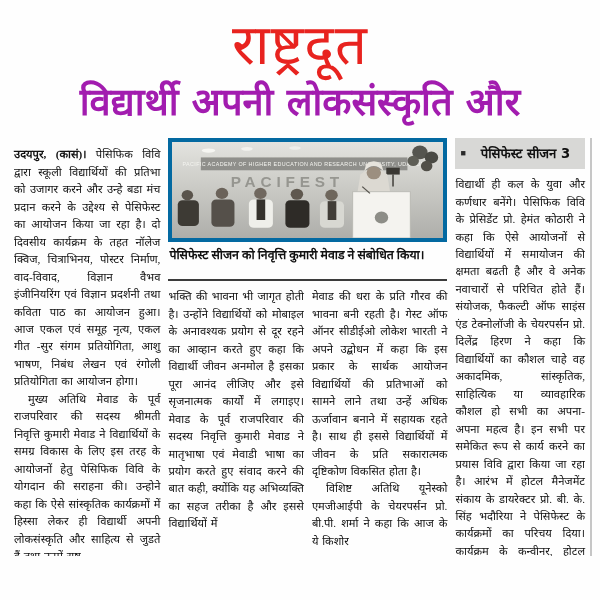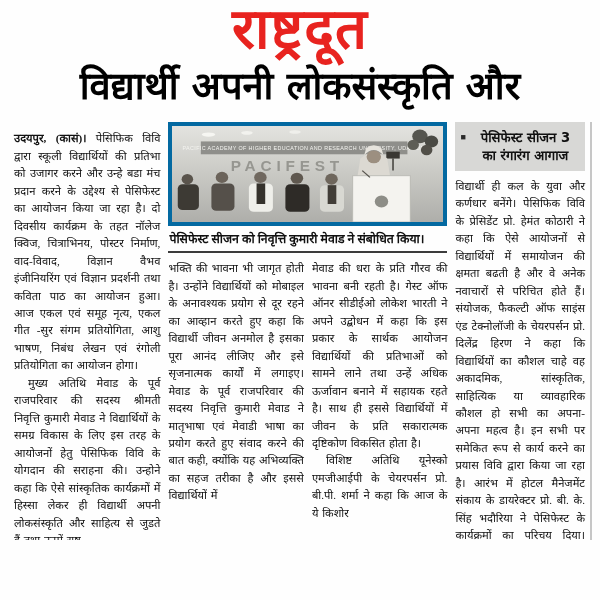--- a/index.html
+++ b/index.html
@@ -3,26 +3,26 @@
 <meta charset="utf-8">
 <style>
   * { margin:0; padding:0; box-sizing:border-box; }
   html,body { background:#ffffff; }
   .page {
     position:relative; width:600px; height:600px; overflow:hidden;
     background:#fefefe; font-family:"Liberation Serif", serif; color:#111;
   }
   .masthead {
     text-align:center; font-family:"DejaVu Sans", sans-serif;
-    font-weight:bold; font-size:56px; line-height:1.05; padding-top:0;
+    font-weight:normal; font-size:56px; line-height:1.05; padding-top:16px;
     letter-spacing:1px;
   }
   .headline {
     text-align:center; font-weight:bold; font-size:38px; line-height:1.25;
-    margin:4px 12px 0; color:#000000; font-family:"DejaVu Sans", sans-serif;
+    margin:4px 12px 0; color:#a21caf; font-family:"DejaVu Sans", sans-serif;
   }
   .headline span { display:block; }
   .body-grid {
     display:flex; gap:8px; padding:0 8px 0 14px; margin-top:12px;
     height:418px; overflow:hidden;
   }
   .colA { width:148px;margin-top:8px; }
   .colM { width:282px; }
   .colD { width:138px; border-right:2px solid #c6c6c6; padding-right:5px; }
   p.body-text {
@@ -30,21 +30,21 @@
     word-spacing:1px;
   }
   p.indent { text-indent:14px; }
   .dateline { font-weight:bold; }
   .photo-frame {
     width:100%; height:104px; border:4px solid #0369a1; background:#cfcfcc;
     overflow:hidden;
   }
   .photo-frame svg { display:block; width:100%; height:100%; }
   .caption {
-    font-weight:bold; font-size:12.3px; padding:4px 1px 4px;
+    font-weight:bold; font-size:12.3px; padding:4px 1px 16px;
     border-bottom:2px solid #3c3c3c; margin-bottom:7px; text-align:left;
   }
   .two-col { display:flex; gap:8px; }
   .two-col > div { flex:1; min-width:0; }
   .subhead-box {
     background:#d8d8d6; padding:7px 5px 6px; margin-bottom:7px;
     display:flex; align-items:flex-start; gap:5px;
   }
   .subhead-bullet { font-size:9px; line-height:1; margin-top:4px; color:#2a2a2a; }
   .subhead-text {
@@ -151,20 +151,19 @@
           <p class="body-text indent">विशिष्ट अतिथि यूनेस्को एमजीआईपी के चेयरपर्सन प्रो. बी.पी. शर्मा ने कहा कि आज के ये किशोर</p>
         </div>
       </div>
     </div>
 
     <div class="colD">
       <div class="subhead-box">
         <span class="subhead-bullet">■</span>
         <span class="subhead-text">
           <span>पेसिफेस्ट सीजन 3</span>
-          <span>का रंगारंग आगाज</span>
         </span>
       </div>
       <p class="body-text">विद्यार्थी ही कल के युवा और कर्णधार बनेंगे।  पेसिफिक विवि के प्रेसिडेंट प्रो. हेमंत कोठारी ने कहा कि ऐसे आयोजनों से विद्यार्थियों में समायोजन की क्षमता बढती है और वे अनेक नवाचारों से परिचित होते हैं।  संयोजक, फैकल्टी ऑफ साइंस एंड टेक्नोलॉजी के चेयरपर्सन प्रो. दिलेंद्र हिरण ने कहा कि विद्यार्थियों का कौशल चाहे वह अकादमिक, सांस्कृतिक, साहित्यिक या व्यावहारिक कौशल हो सभी का अपना-अपना महत्व है। इन सभी पर समेकित रूप से कार्य करने का प्रयास विवि द्वारा किया जा रहा है। आरंभ में होटल मैनेजमेंट संकाय के डायरेक्टर प्रो. बी. के. सिंह भदौरिया ने पेसिफेस्ट के कार्यक्रमों का परिचय दिया। कार्यक्रम के कन्वीनर, होटल मैनेजमेंट संकाय के सह-प्राचार्य जैकब जॉन ने धन्यवाद ज्ञापित किया।</p>
     </div>
 
   </div>
 </div>
 
 </body></html>

